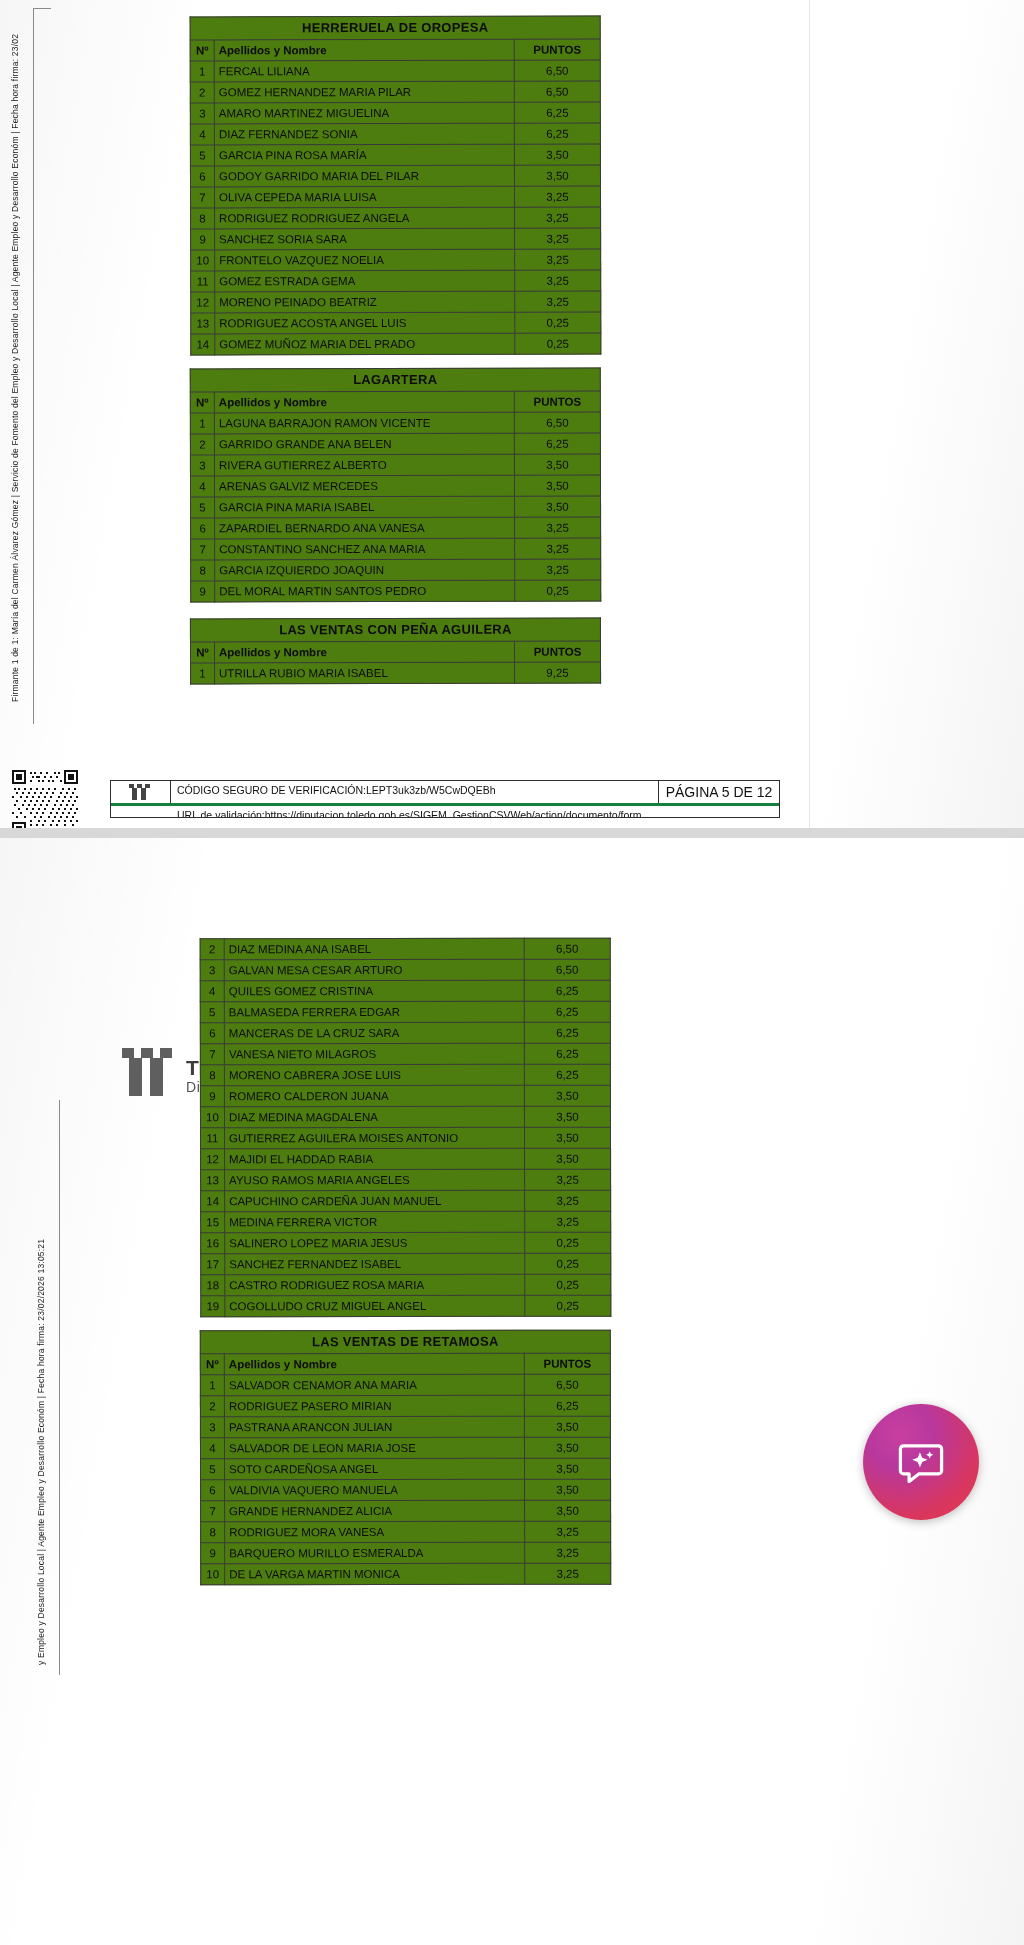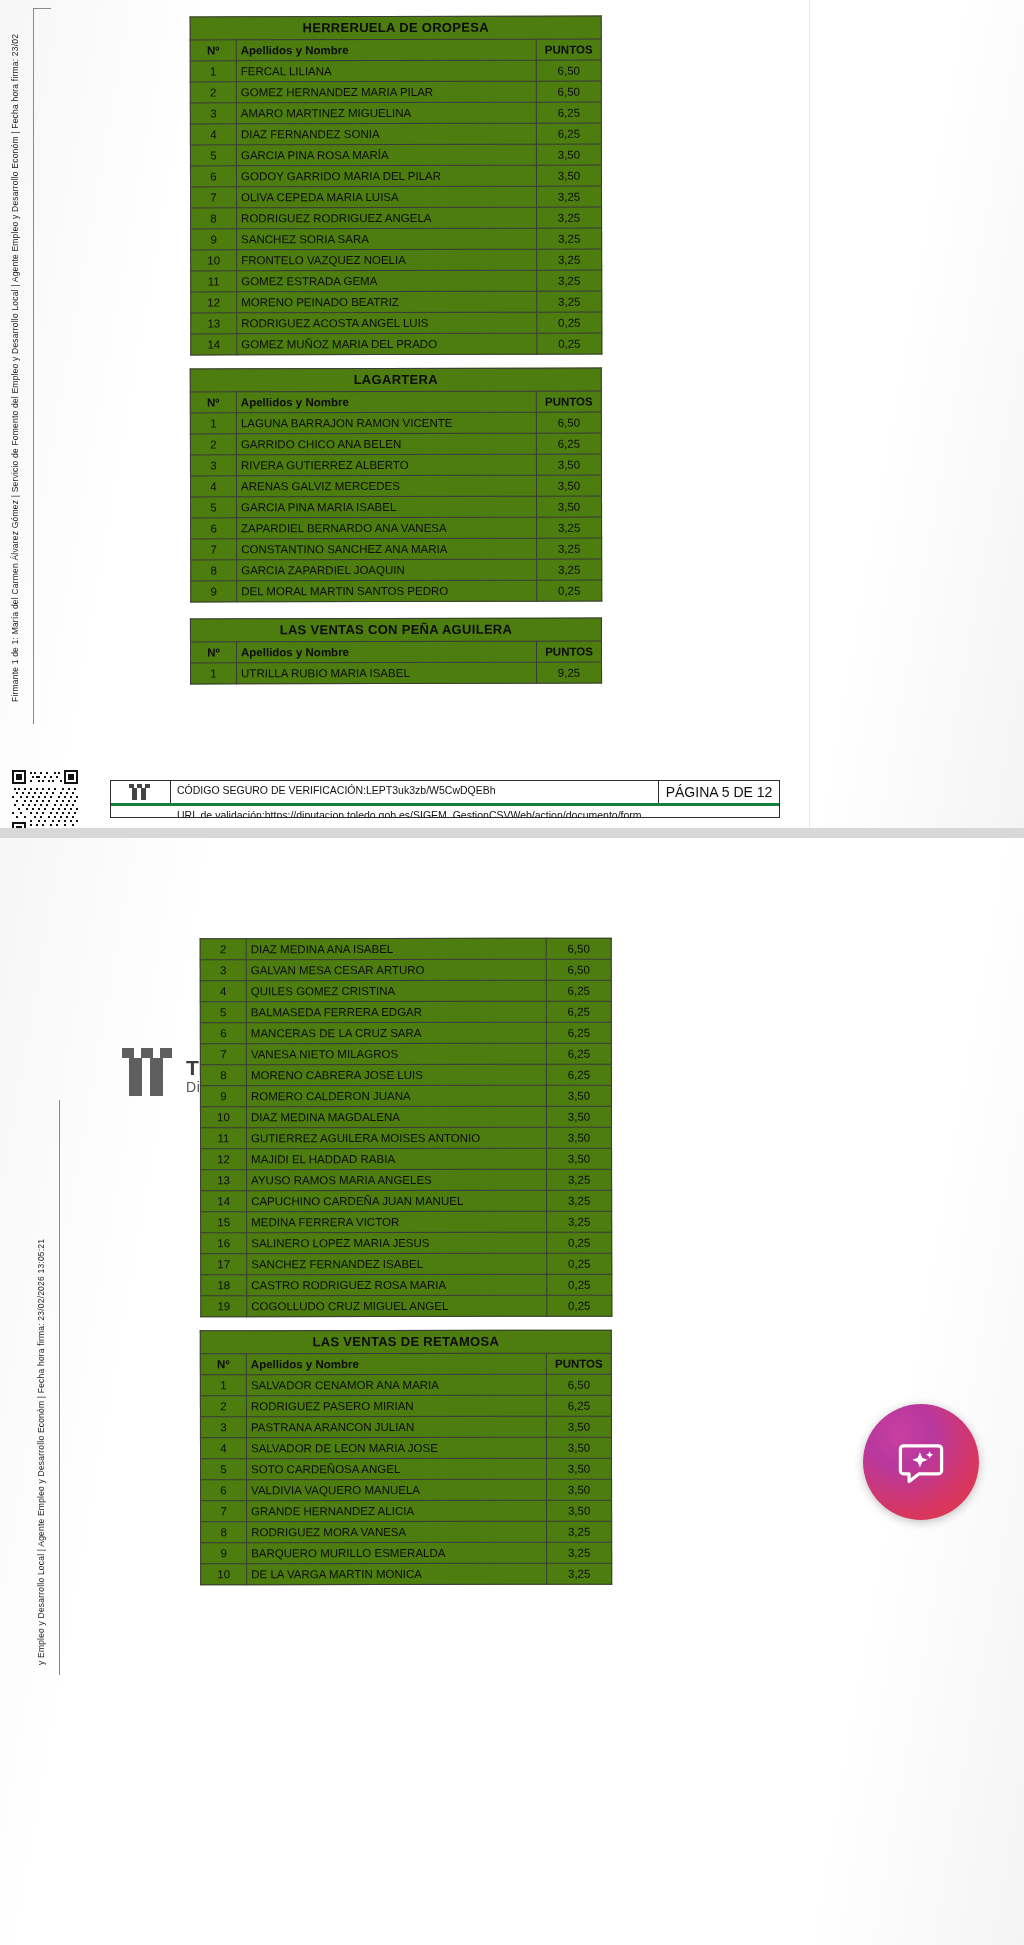--- a/index.html
+++ b/index.html
@@ -71,23 +71,23 @@
     background:#4d7c0f;
   }
   .tbl td, .tbl th {
     border:1px solid #3a3a3a;
     padding:0 4px;
     height:20.4px;
     font-weight:normal;
     line-height:20px;
     white-space:nowrap;
   }
-  .tbl .c-num   { width:46px; text-align:center; font-size:11.5px; }
+  .tbl .c-num   { width:24px; text-align:center; font-size:11.5px; }
   .tbl .c-name  { width:300px; text-align:left; }
-  .tbl .c-pts   { width:65px; text-align:center; }
+  .tbl .c-pts   { width:86px; text-align:center; }
 
   .tbl .title-row td {
     text-align:center;
     font-weight:bold;
     font-size:13px;
     letter-spacing:0.3px;
     height:23px;
   }
   .tbl .head-row td {
     font-weight:bold;
@@ -263,21 +263,21 @@
         <td class="c-name">Apellidos y Nombre</td>
         <td class="c-pts">PUNTOS</td>
       </tr>
       <tr>
         <td class="c-num">1</td>
         <td class="c-name">LAGUNA BARRAJON RAMON VICENTE</td>
         <td class="c-pts">6,50</td>
       </tr>
       <tr>
         <td class="c-num">2</td>
-        <td class="c-name">GARRIDO CHICO ANA BELEN</td>
+        <td class="c-name">GARRIDO GRANDE ANA BELEN</td>
         <td class="c-pts">6,25</td>
       </tr>
       <tr>
         <td class="c-num">3</td>
         <td class="c-name">RIVERA GUTIERREZ ALBERTO</td>
         <td class="c-pts">3,50</td>
       </tr>
       <tr>
         <td class="c-num">4</td>
         <td class="c-name">ARENAS GALVIZ MERCEDES</td>
@@ -293,21 +293,21 @@
         <td class="c-name">ZAPARDIEL BERNARDO ANA VANESA</td>
         <td class="c-pts">3,25</td>
       </tr>
       <tr>
         <td class="c-num">7</td>
         <td class="c-name">CONSTANTINO SANCHEZ ANA MARIA</td>
         <td class="c-pts">3,25</td>
       </tr>
       <tr>
         <td class="c-num">8</td>
-        <td class="c-name">GARCIA ZAPARDIEL JOAQUIN</td>
+        <td class="c-name">GARCIA IZQUIERDO JOAQUIN</td>
         <td class="c-pts">3,25</td>
       </tr>
       <tr>
         <td class="c-num">9</td>
         <td class="c-name">DEL MORAL MARTIN SANTOS PEDRO</td>
         <td class="c-pts">0,25</td>
       </tr>
     </tbody>
 </table>
 

